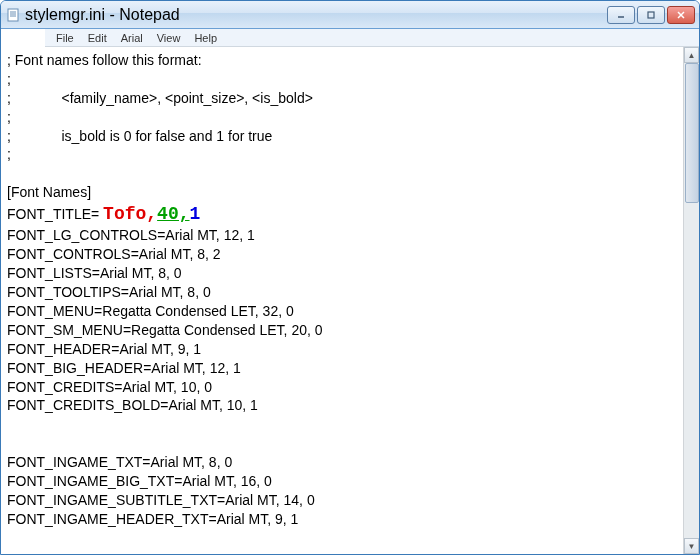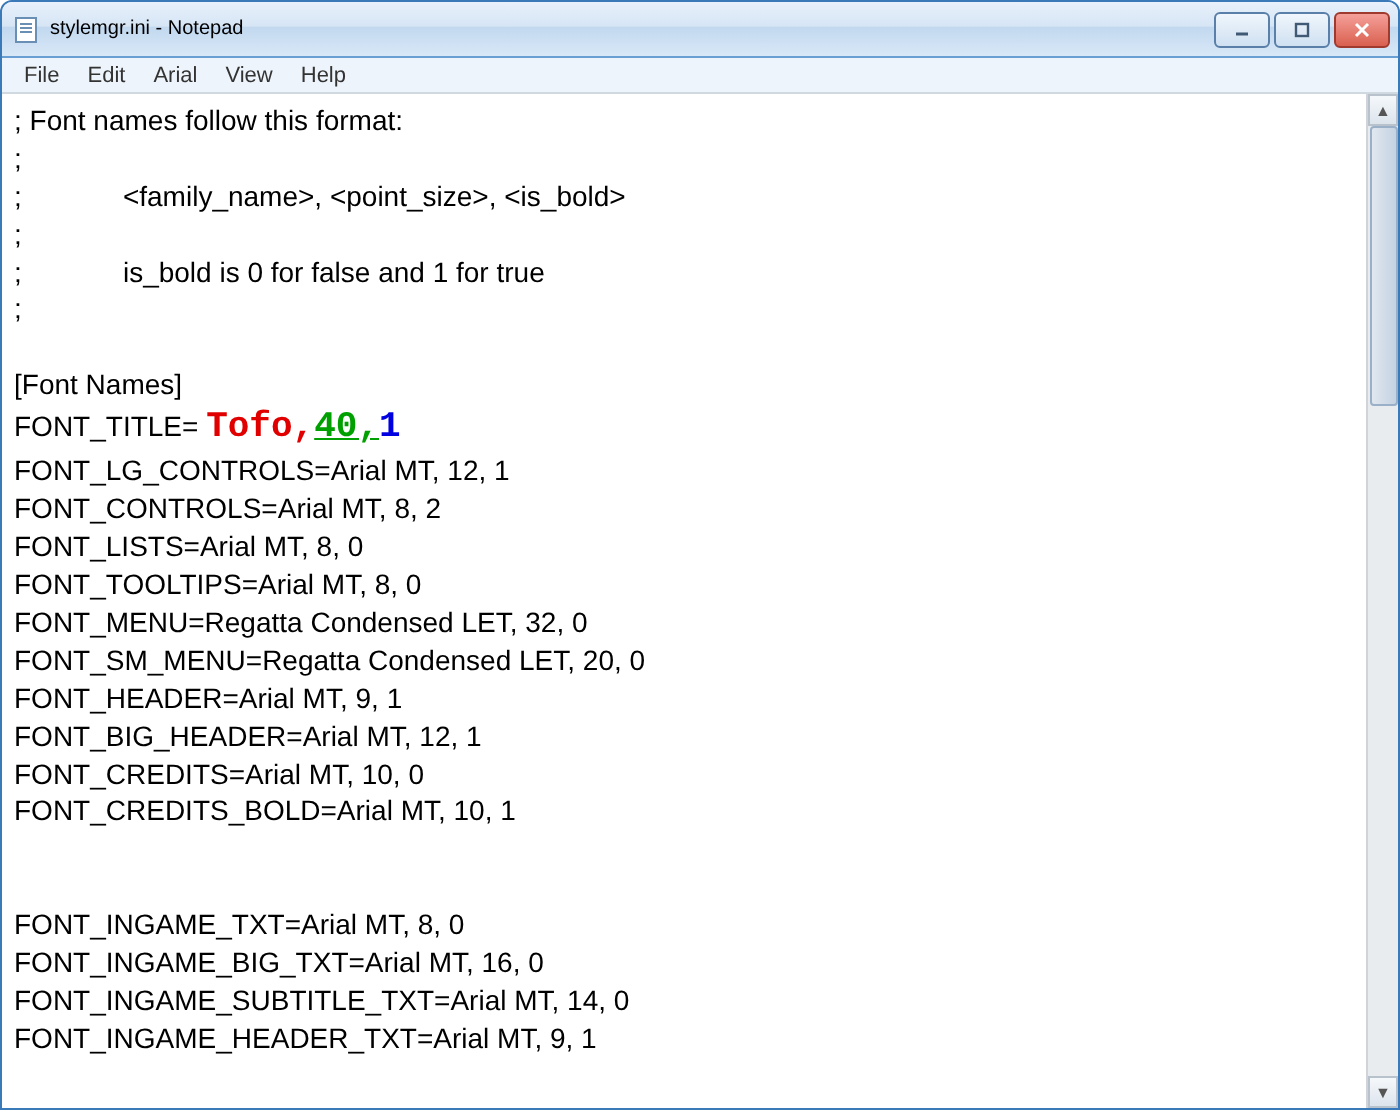--- a/index.html
+++ b/index.html
@@ -22,21 +22,21 @@
   border-bottom: 1px solid #6a9fd4;
 }
 .title-icon {
   width: 16px; height: 16px;
   margin-right: 4px;
   display: flex; align-items: center; justify-content: center;
 }
 .title-text {
   flex: 1;
   color: #000;
-  font-size: 10px;
+  font-size: 16px;
 }
 .win-buttons { display: flex; gap: 2px; }
 .win-btn {
   width: 28px; height: 18px;
   border: 1px solid #5a7fa8;
   border-radius: 3px;
   background: linear-gradient(to bottom, #f0f6fc, #cfe0f1);
   display: flex; align-items: center; justify-content: center;
   font-size: 10px;
   color: #405a75;
@@ -48,20 +48,21 @@
 }
 .menubar {
   height: 18px;
   background: #eef4fb;
   display: flex;
   align-items: center;
   padding: 0 4px;
   font-size: 11px;
   color: #333;
   border-bottom: 1px solid #d0d8e0;
+  margin-left: 44px;
 }
 .menubar span { padding: 1px 7px; }
 .content-wrap {
   position: relative;
   height: calc(100% - 46px);
   display: flex;
 }
 .content {
   flex: 1;
   padding: 4px 4px 4px 6px;

